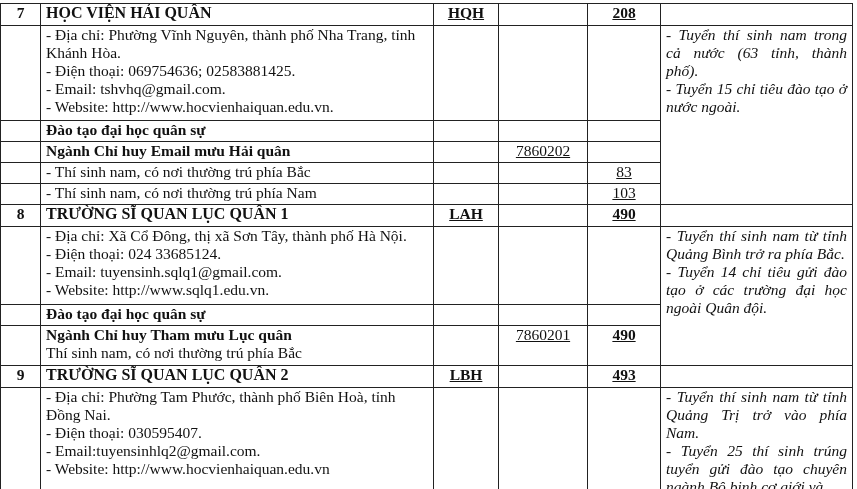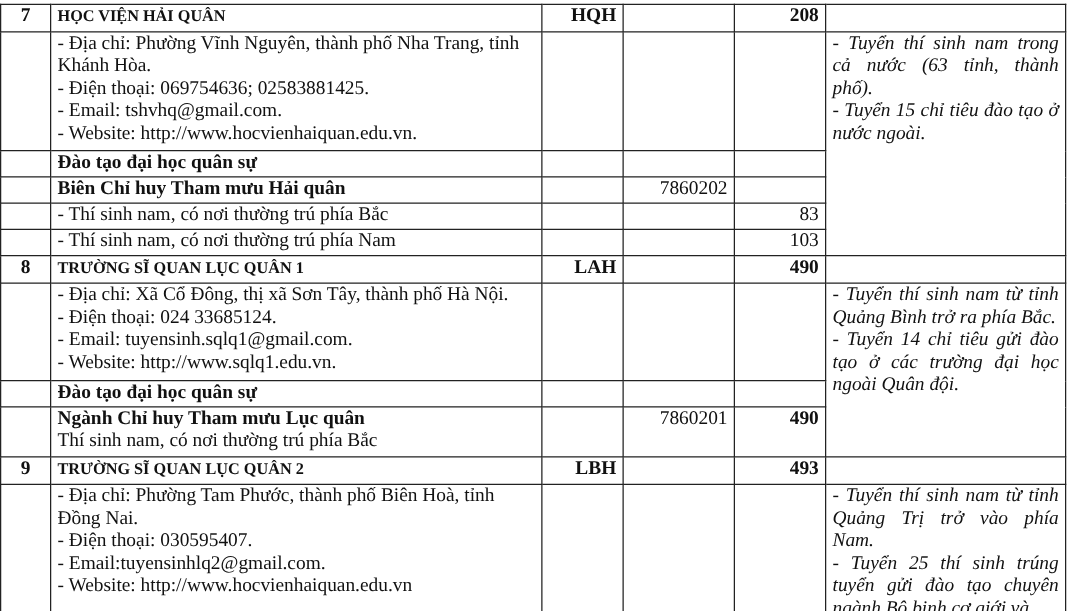--- a/index.html
+++ b/index.html
@@ -32,23 +32,23 @@
       overflow: hidden;
     }
     col.c-stt { width: 40px; }
     col.c-name { width: 393px; }
     col.c-code { width: 65px; }
     col.c-major { width: 89px; }
     col.c-quota { width: 73px; }
     col.c-note { width: 192px; }
 
     td.stt { text-align: center; font-weight: bold; vertical-align: middle; padding: 0; }
-    td.center { text-align: right; vertical-align: middle; }
+    td.center { text-align: center; vertical-align: middle; text-decoration: underline; }
     td.bold { font-weight: bold; }
-    td.school-name { font-weight: bold; font-size: 13px; vertical-align: middle; font-family: Liberation Serif, serif; }
+    td.school-name { font-weight: bold; font-size: 16px; vertical-align: middle; font-family: Liberation Serif, serif; }
     td.note { text-align: justify; padding-top: 2px; font-style: italic; }
     .line { display: block; }
 
     tr.h-head { height: 22px; }
     tr.h-row { height: 21px; }
     tr.h-info7 { height: 95px; margin-left: 30px; }
     tr.h-info8 { height: 78px; }
     tr.h-major2 { height: 40px; }
     tr.h-info9 { height: 110px; }
     td.info { padding-top: 2px; }
@@ -93,21 +93,21 @@
     </tr>
     <tr class="h-row">
       <td></td>
       <td class="bold">Đào tạo đại học quân sự</td>
       <td></td>
       <td></td>
       <td></td>
     </tr>
     <tr class="h-row">
       <td></td>
-      <td class="bold">Biên Chỉ huy Tham mưu Hải quân</td>
+      <td class="bold">Ngành Chỉ huy Email mưu Hải quân</td>
       <td></td>
       <td class="center">7860202</td>
       <td class="center"></td>
     </tr>
     <tr class="h-row">
       <td></td>
       <td>- Thí sinh nam, có nơi thường trú phía Bắc</td>
       <td></td>
       <td></td>
       <td class="center">83</td>

